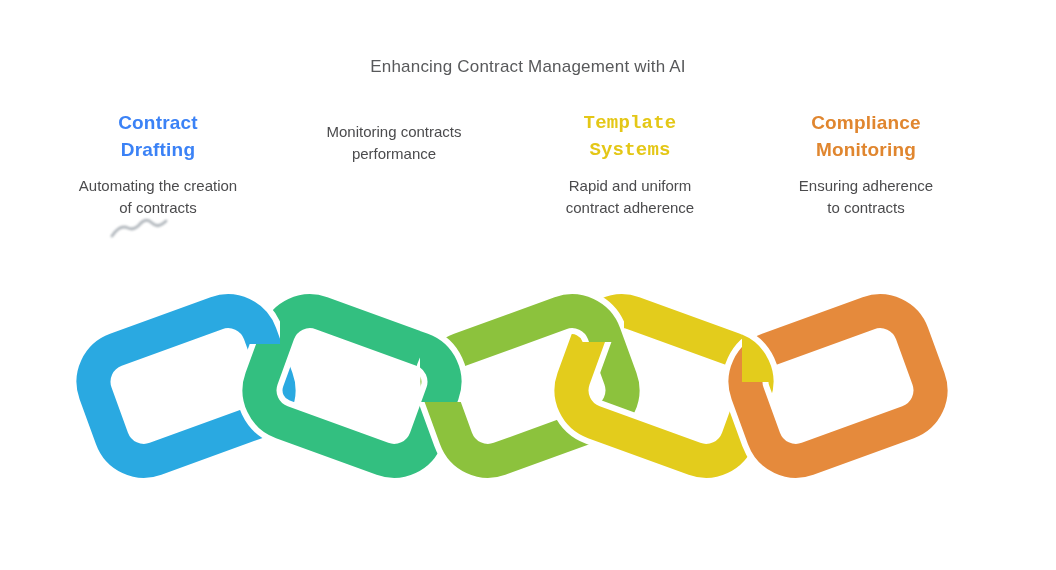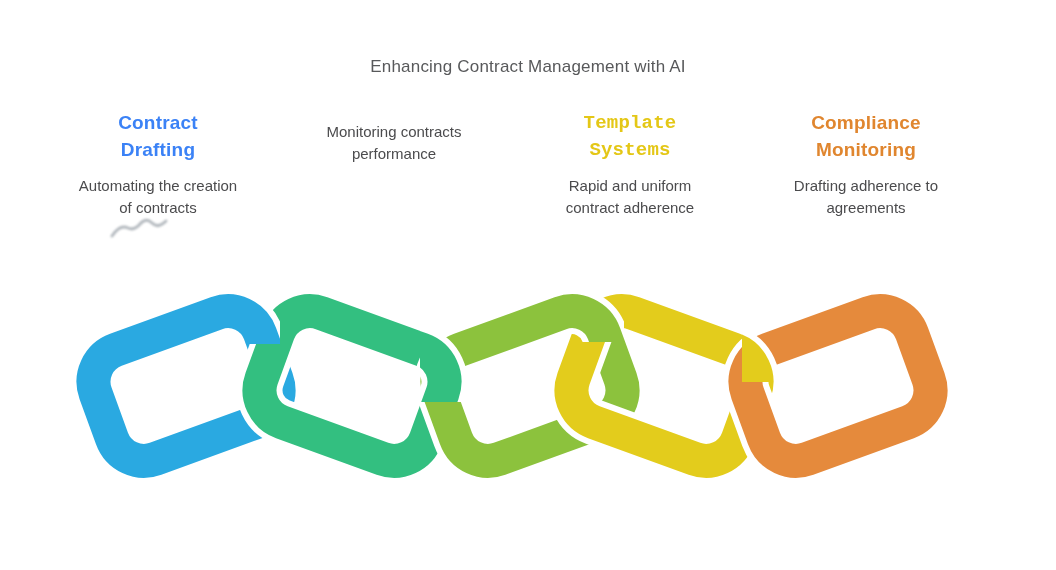--- a/index.html
+++ b/index.html
@@ -72,21 +72,21 @@
     </div>
     <div class="column">
       <div class="column-desc w160" style="color: rgb(75, 75, 77);">Monitoring contracts performance</div>
     </div>
     <div class="column">
       <div class="column-heading" style="color: rgb(228, 199, 22); font-family: Liberation Mono, monospace;">Template Systems</div>
       <div class="column-desc w165" style="color: rgb(75, 75, 77);">Rapid and uniform contract adherence</div>
     </div>
     <div class="column">
       <div class="column-heading" style="color: rgb(224, 134, 47);">Compliance Monitoring</div>
-      <div class="column-desc w150" style="color: rgb(75, 75, 77);">Drafting adherence to agreements</div>
+      <div class="column-desc w150" style="color: rgb(75, 75, 77);">Ensuring adherence to contracts</div>
     </div>
   </div>
 
   <svg class="smudge" width="1056" height="570" viewBox="0 0 1056 570" aria-hidden="true">
     <path d="M112,236 q8,-12 16,-8 q6,3 12,-4 q6,-7 12,-1 q6,6 14,-2" fill="none" stroke="#5a6672" stroke-width="3" stroke-linecap="round"></path>
   </svg>
 
   <svg class="chain-svg" width="1056" height="570" viewBox="0 0 1056 570">
     <defs>
       <rect id="lk" x="-87.5" y="-58" width="175" height="116" rx="34"></rect>

